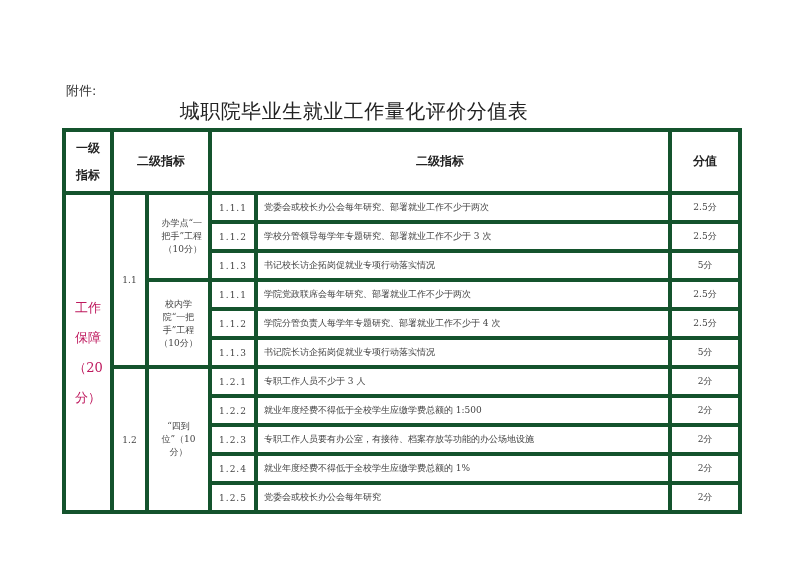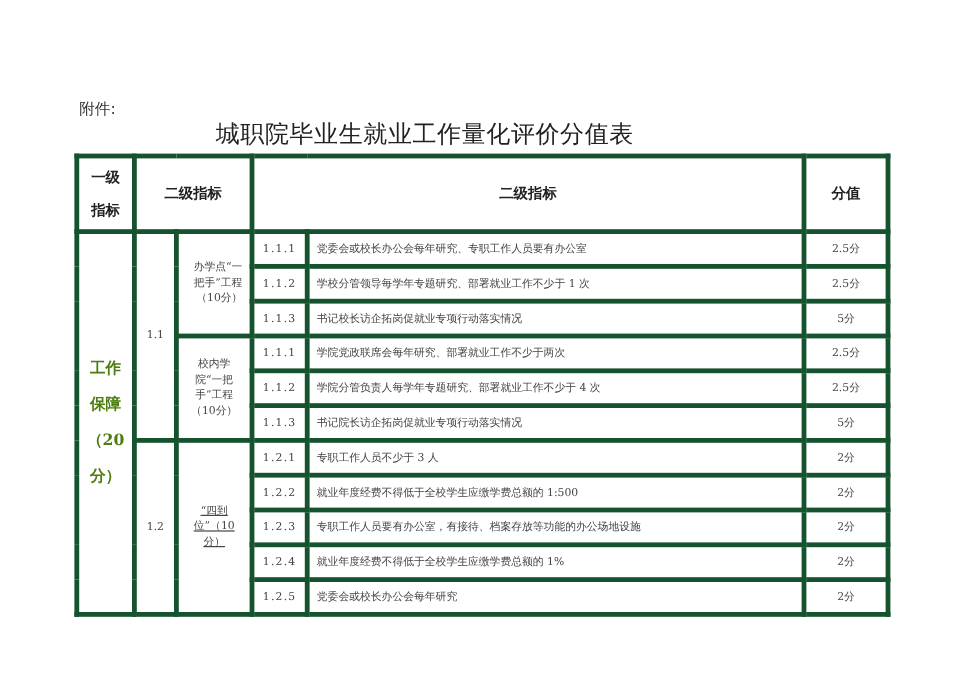--- a/index.html
+++ b/index.html
@@ -9,21 +9,21 @@
             font-family: "DejaVu Sans", "Liberation Sans", sans-serif; color: #333; }
   .title { position: absolute; left: 0; width: 708px; top: 98px; text-align: center;
            font-size: 20px; font-family: "DejaVu Sans", "Liberation Sans", sans-serif; color: #222; letter-spacing: 0.5px; }
   table { position: absolute; left: 62px; top: 128px; width: 676px; border-collapse: collapse;
           border: 2px solid #333; table-layout: fixed; }
   td, th { border: 4px solid #14532d; padding: 0; text-align: center; vertical-align: middle;
            font-size: 9px; color: #444; font-weight: normal; }
   tr.hrow th { height: 59px; font-size: 12px; font-weight: bold; color: #222; line-height: 27px; }
   tr.hrow { border-bottom: 3px double #555; }
   tbody tr td { height: 25px; }
-  td.l1 { font-size: 13px; font-weight: bold; color: #4d7c0f; line-height: 30px; }
+  td.l1 { font-size: 13px; font-weight: normal; color: #be185d; line-height: 30px; }
   td.l2num { font-size: 9px; }
   td.l2name { font-size: 9px; line-height: 13px; }
   td.num { font-size: 9px; letter-spacing: 1px; }
   td.txt { text-align: left; padding-left: 6px; font-size: 9px; }
   td.score { font-size: 9px; }
   tbody tr:nth-child(3) td, tbody tr:nth-child(6) td { }
 </style>
 </head>
 <body>
 
@@ -46,26 +46,26 @@
       <th colspan="2">二级指标</th>
       <th>分值</th>
     </tr>
   </thead>
   <tbody>
     <tr>
       <td rowspan="11" class="l1" style="padding:0 6px;">工作保障（20分）</td>
       <td rowspan="6" class="l2num">1.1</td>
       <td rowspan="3" class="l2name" style="padding:0 6px;text-align:right;">办学点“一把手”工程（10分）</td>
       <td class="num">1.1.1</td>
-      <td class="txt">党委会或校长办公会每年研究、专职工作人员要有办公室</td>
+      <td class="txt">党委会或校长办公会每年研究、部署就业工作不少于两次</td>
       <td class="score">2.5分</td>
     </tr>
     <tr>
       <td class="num">1.1.2</td>
-      <td class="txt">学校分管领导每学年专题研究、部署就业工作不少于 1 次</td>
+      <td class="txt">学校分管领导每学年专题研究、部署就业工作不少于 3 次</td>
       <td class="score">2.5分</td>
     </tr>
     <tr>
       <td class="num">1.1.3</td>
       <td class="txt">书记校长访企拓岗促就业专项行动落实情况</td>
       <td class="score">5分</td>
     </tr>
     <tr>
       <td rowspan="3" class="l2name" style="padding:0 8px;">校内学院“一把手”工程（10分）</td>
       <td class="num">1.1.1</td>
@@ -77,21 +77,21 @@
       <td class="txt">学院分管负责人每学年专题研究、部署就业工作不少于 4 次</td>
       <td class="score">2.5分</td>
     </tr>
     <tr>
       <td class="num">1.1.3</td>
       <td class="txt">书记院长访企拓岗促就业专项行动落实情况</td>
       <td class="score">5分</td>
     </tr>
     <tr>
       <td rowspan="5" class="l2num">1.2</td>
-      <td rowspan="5" class="l2name" style="padding:0 10px;text-decoration:underline;">“四到位”（10分）</td>
+      <td rowspan="5" class="l2name" style="padding:0 10px;">“四到位”（10分）</td>
       <td class="num">1.2.1</td>
       <td class="txt">专职工作人员不少于 3 人</td>
       <td class="score">2分</td>
     </tr>
     <tr>
       <td class="num">1.2.2</td>
       <td class="txt">就业年度经费不得低于全校学生应缴学费总额的 1:500</td>
       <td class="score">2分</td>
     </tr>
     <tr>

